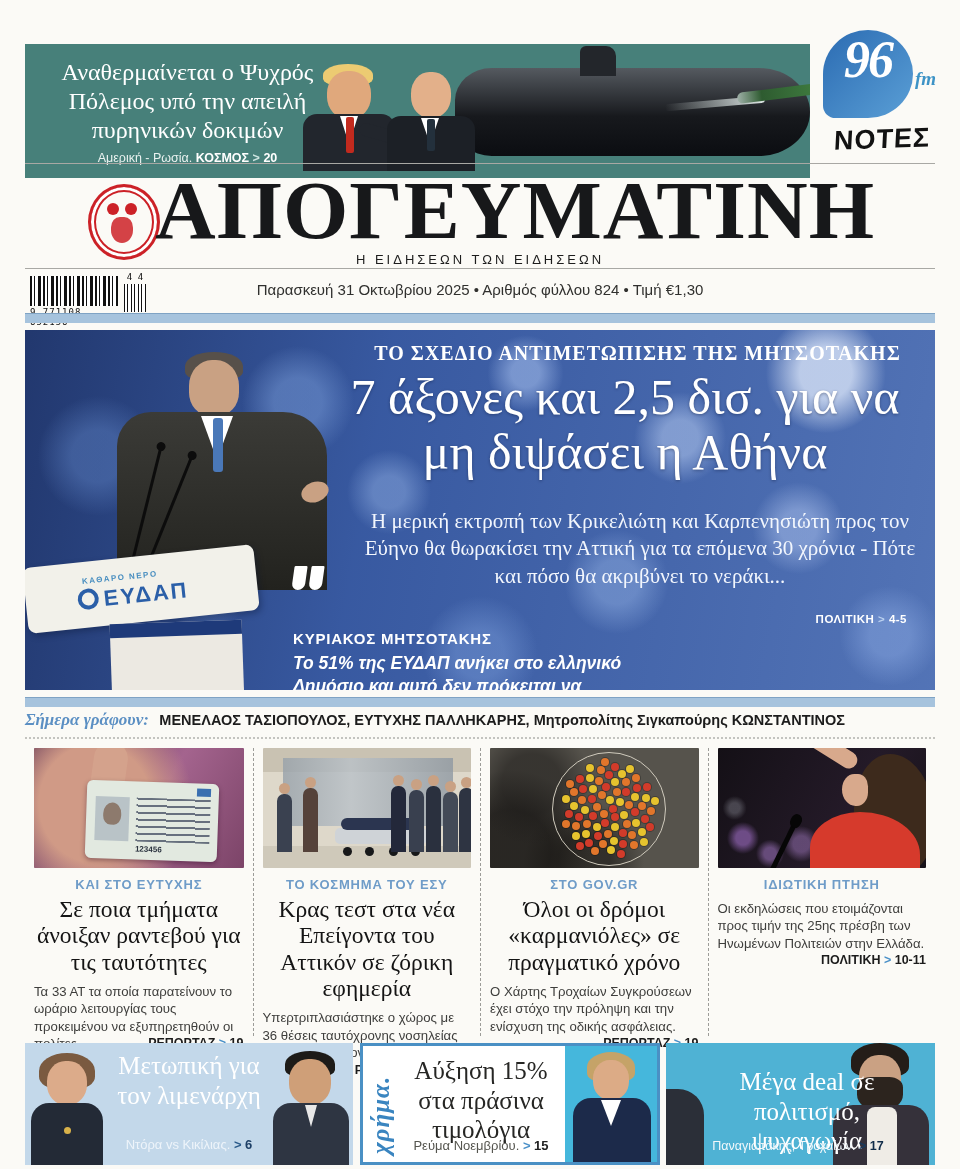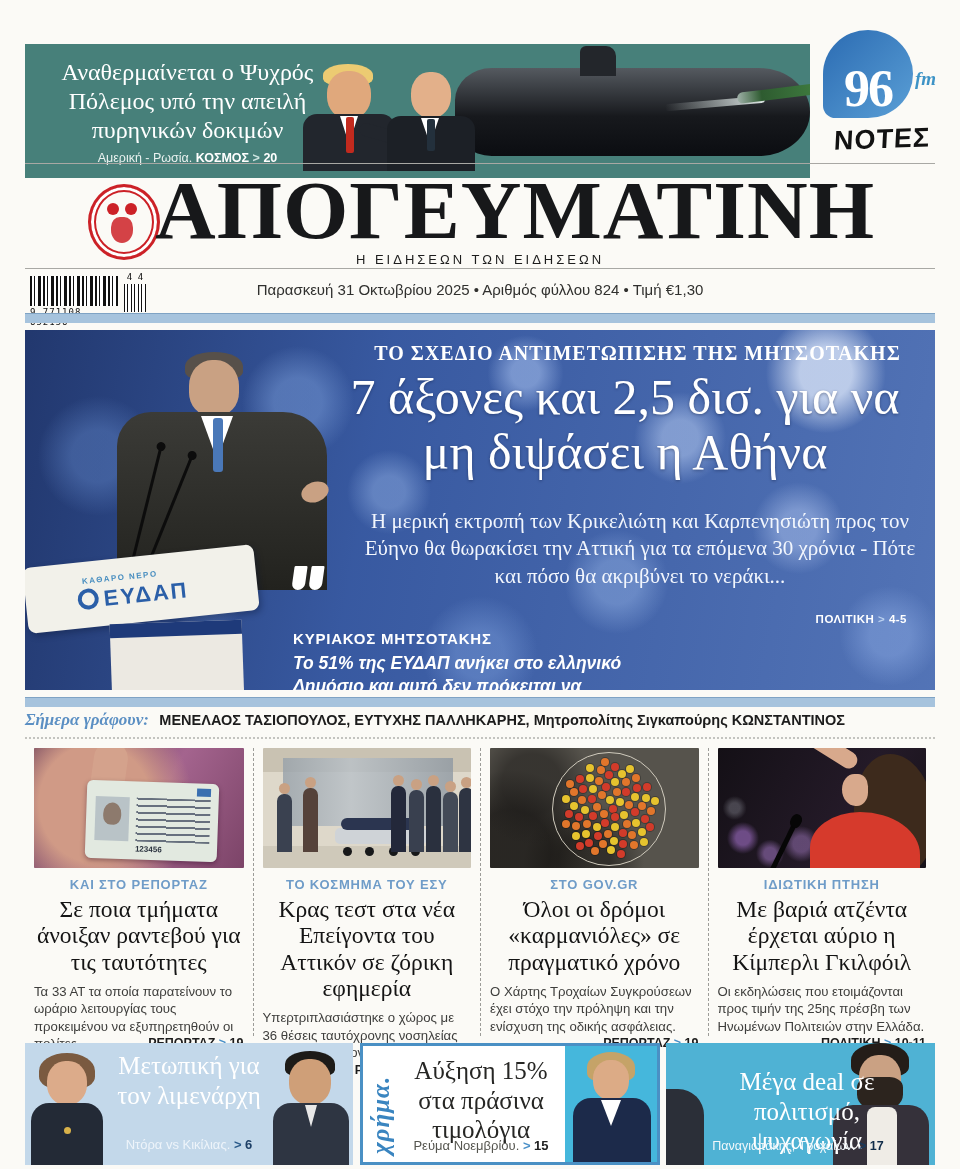--- a/index.html
+++ b/index.html
@@ -38,21 +38,21 @@
   .t-hand{left:104px;top:74px;width:14px;height:11px;background:#e0a87c;border-radius:50%;}
   .fig-putin{left:358px;top:26px;width:96px;height:101px;}
   .fig-putin .head{left:28px;top:2px;width:40px;height:46px;background:#e3b08a;}
   .fig-putin .torso{left:4px;top:46px;width:88px;height:55px;background:#1c2026;}
   .fig-putin .shirt{left:38px;top:48px;width:18px;height:26px;}
   .fig-putin .tie{left:44px;top:49px;width:8px;height:32px;background:#23303c;}
 
   
   .radio{left:813px;top:30px;width:138px;height:128px;}
   .bubble{position:absolute;left:10px;top:0;width:90px;height:88px;border-radius:50% 50% 50% 14%;
-          background:linear-gradient(135deg,#2b6bb2,#5a9fd6);display:flex;align-items:flex-end;justify-content:center;}
+          background:linear-gradient(135deg,#2b6bb2,#5a9fd6);display:flex;align-items:flex-start;justify-content:center;font-style:italic;}
   .bubble-num{color:#fff;font-family:"Liberation Serif",serif;font-weight:700;font-size:52px;letter-spacing:-2px;}
   .band{position:absolute;left:102px;top:38px;color:#3d93c6;font-family:"Liberation Serif",serif;font-style:italic;font-weight:700;font-size:19px;}
   .radio-name{position:absolute;left:0;top:94px;width:138px;text-align:center;color:#121212;
               font-weight:800;font-size:27px;letter-spacing:1px;transform:rotate(-2deg) skewX(-5deg);}
 
   
   .rule{left:25px;width:910px;height:1px;background:#a8a8a4;}
   .owl{left:88px;top:184px;width:66px;height:70px;border:3px solid var(--logo_red,#cc2127);border-radius:50%;
        box-shadow:inset 0 0 0 3px #fff,inset 0 0 0 5px var(--logo_red,#cc2127);}
   .owl i{position:absolute;background:var(--logo_red,#cc2127);border-radius:50%;}
@@ -318,21 +318,21 @@
       <div class="ph ph-id">
         <div class="hand"></div>
         <div class="finger"></div>
         <div class="idcard">
           <div class="flag"></div>
           <div class="photo"></div>
           <div class="lines"></div>
           <div class="num">123456</div>
         </div>
       </div>
-      <div class="story-kicker">ΚΑΙ ΣΤΟ ΡΕΠΟΡΤΑΖ</div>
+      <div class="story-kicker">ΚΑΙ ΣΤΟ ΕΥΤΥΧΗΣ</div>
       <div class="story-headline">Σε ποια τμήματα άνοιξαν ραντεβού για τις ταυτότητες</div>
       <div class="story-body">
         <span>Τα 33 ΑΤ τα οποία παρατείνουν το ωράριο λειτουργίας τους προκειμένου να εξυπηρετηθούν οι πολίτες.</span>
         <span class="ref">
           <span>ΡΕΠΟΡΤΑΖ</span> <span class="arr">&gt;</span> <span>19</span>
         </span>
       </div>
     </div>
 
     <div class="col">
@@ -453,21 +453,20 @@
       <div class="ph ph-kg">
         <div class="kg-arm">
             <div class="kg-hand"></div>
           </div>
         <div class="kg-hair"></div>
         <div class="kg-face"></div>
         <div class="kg-dress"></div>
         <div class="kg-mic"></div>
       </div>
       <div class="story-kicker">ΙΔΙΩΤΙΚΗ ΠΤΗΣΗ</div>
-      <div class="story-headline">Με βαριά ατζέντα έρχεται αύριο η Κίμπερλι Γκιλφόιλ</div>
       <div class="story-body">
         <span>Οι εκδηλώσεις που ετοιμάζονται προς τιμήν της 25ης πρέσβη των Ηνωμένων Πολιτειών στην Ελλάδα.</span>
         <span class="ref">
           <span>ΠΟΛΙΤΙΚΗ</span> <span class="arr">&gt;</span> <span>10-11</span>
         </span>
       </div>
     </div>
   </div>
 
   <div class="abs bottom">

